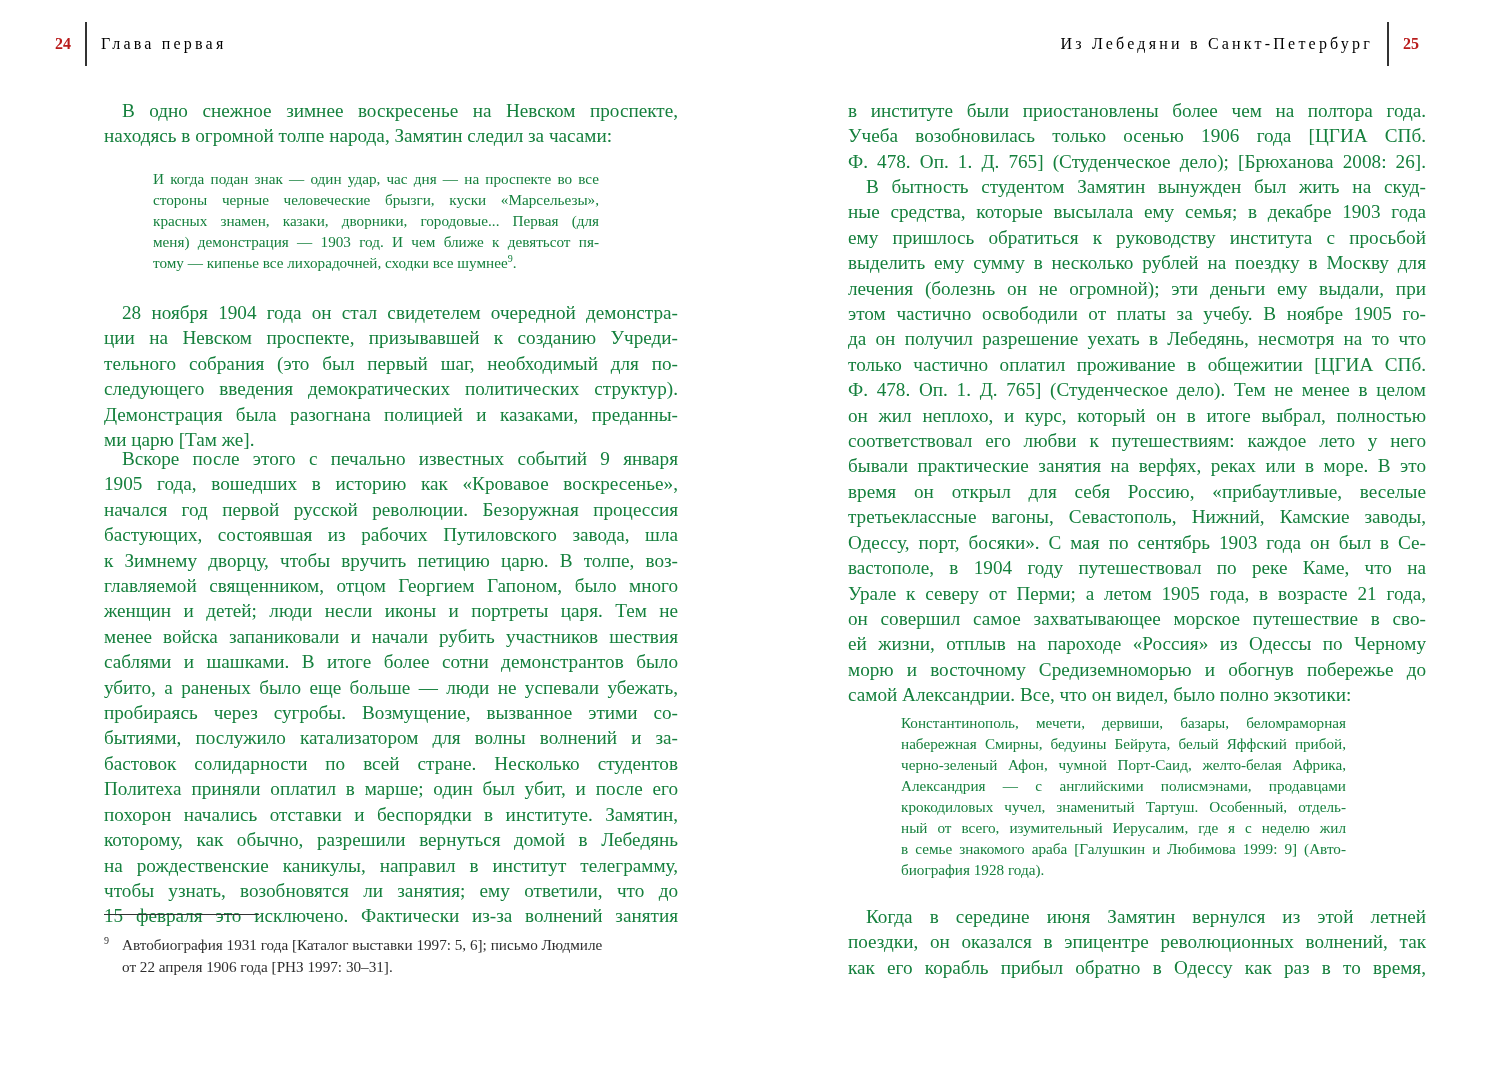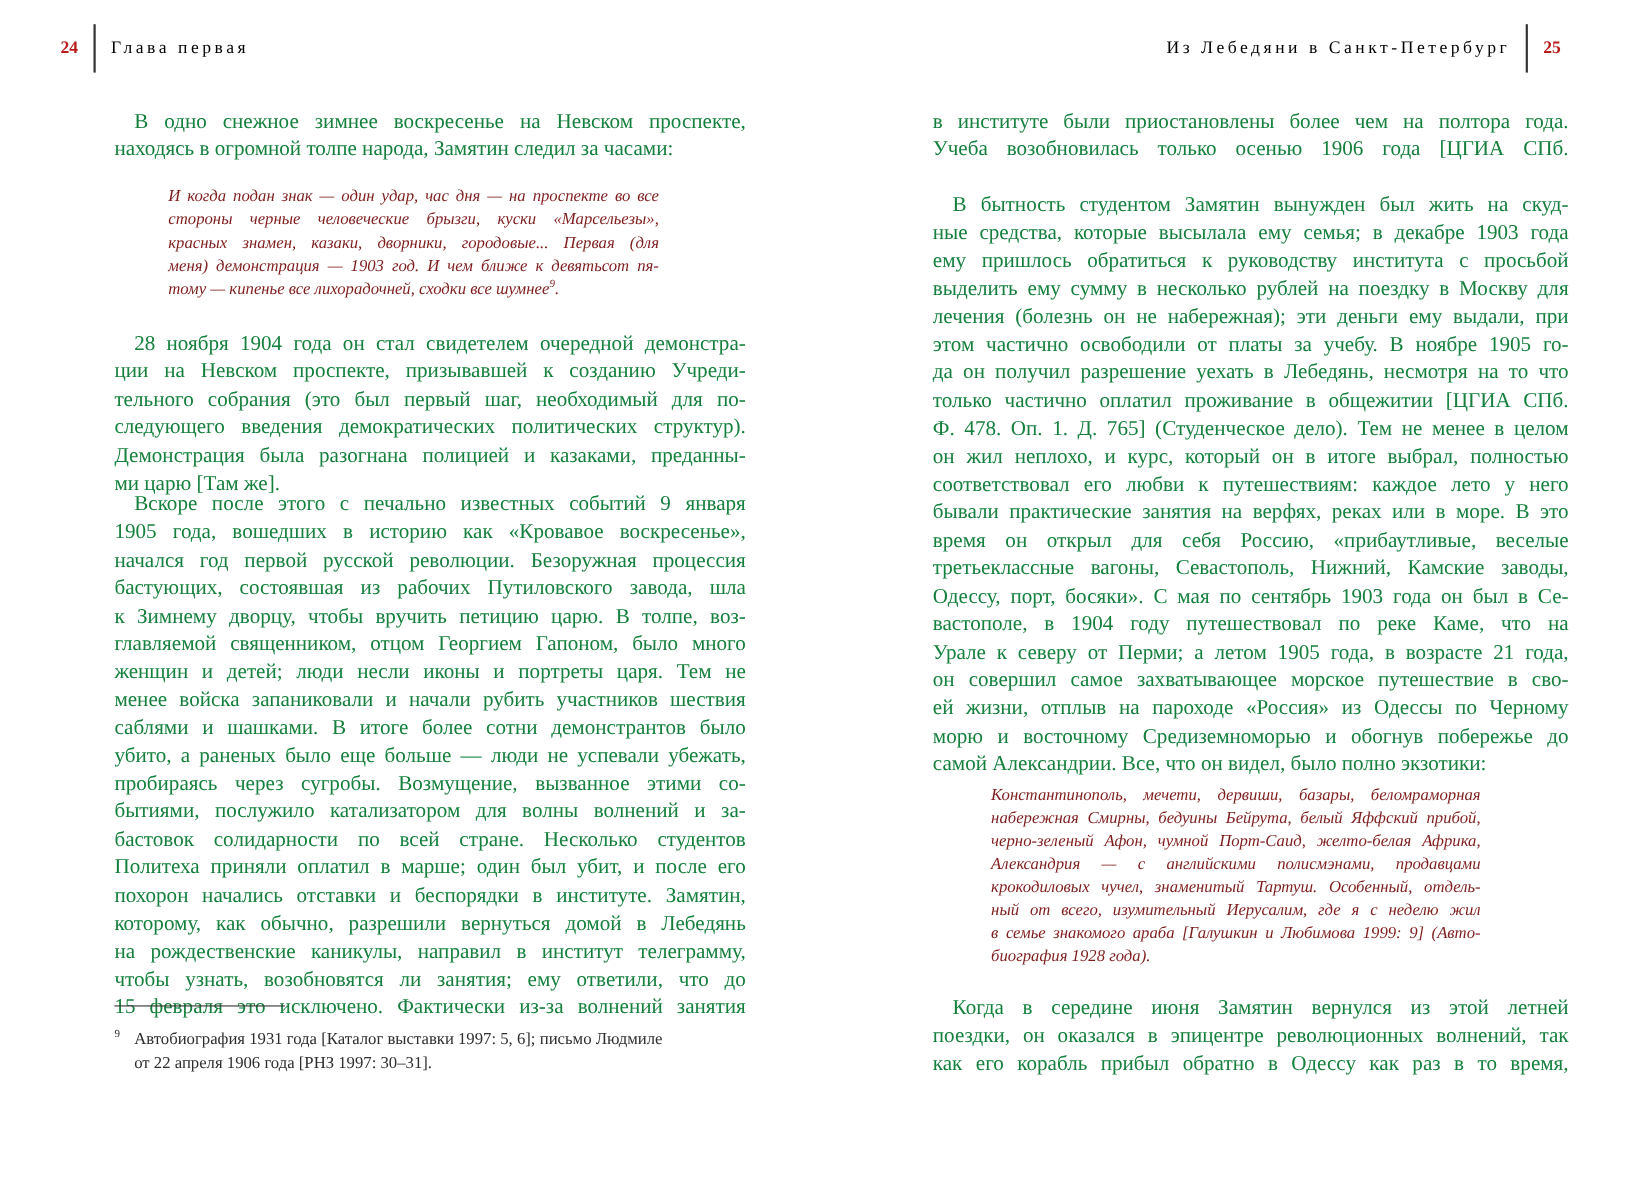--- a/index.html
+++ b/index.html
@@ -16,21 +16,21 @@
   .rh-rule { width: 2px; height: 44px; background: #333; margin: 0 14px; }
   .rh-title { font-size: 16px; letter-spacing: 3.2px; color: #000000; }
 
   .body-text { position: absolute; font-size: 19.2px; line-height: 25.4px; text-align: justify; color: #15803d; }
   .page-left .body-text { left: 104px; width: 574px; }
 
   .line { display: block; text-align: justify; text-align-last: justify; white-space: nowrap; }
   .line.last { text-align-last: left; }
   .indent { padding-left: 18px; }
 
-  .block-quote { position: absolute; font-size: 15.2px; line-height: 21px; color: #7f1d1d; font-style: italic; }
+  .block-quote { position: absolute; font-size: 15.2px; line-height: 21px; color: #15803d; }
   .bq-left { left: 153px; width: 446px; top: 168px; }
   .bq-right { left: 901px; width: 445px; top: 712px; }
 
   .footnote-rule { position: absolute; left: 104px; top: 914px; width: 155px; height: 1px; background: #333; }
   .footnote { position: absolute; left: 104px; top: 934px; width: 575px; font-size: 15.2px; line-height: 22px; color: #2e2e2e; }
   .fn-mark { position: absolute; left: 0; top: -4px; font-size: 10px; }
   .fn-text { display: block; padding-left: 18px; }
   sup { font-size: 10px; line-height: 0; }
 </style>
 </head>
@@ -99,28 +99,29 @@
   <div class="running-head">
     <span class="rh-title">Из Лебедяни в Санкт-Петербург</span>
     <span class="rh-rule"></span>
     <span class="folio">25</span>
   </div>
 </div>
 
 <div class="body-text" style="left:848px;width:578px;top:98px;">
   <span class="line">в институте были приостановлены более чем на полтора года.</span>
   <span class="line">Учеба возобновилась только осенью 1906 года [ЦГИА СПб.</span>
+  <span class="line">Ф. 478. Оп. 1. Д. 765] (Студенческое дело); [Брюханова 2008: 26].</span>
 </div>
 
 <div class="body-text" style="left:848px;width:578px;top:174px;">
   <span class="line indent">В бытность студентом Замятин вынужден был жить на скуд-</span>
   <span class="line">ные средства, которые высылала ему семья; в декабре 1903 года</span>
   <span class="line">ему пришлось обратиться к руководству института с просьбой</span>
   <span class="line">выделить ему сумму в несколько рублей на поездку в Москву для</span>
-  <span class="line">лечения (болезнь он не набережная); эти деньги ему выдали, при</span>
+  <span class="line">лечения (болезнь он не огромной); эти деньги ему выдали, при</span>
   <span class="line">этом частично освободили от платы за учебу. В ноябре 1905 го-</span>
   <span class="line">да он получил разрешение уехать в Лебедянь, несмотря на то что</span>
   <span class="line">только частично оплатил проживание в общежитии [ЦГИА СПб.</span>
   <span class="line">Ф. 478. Оп. 1. Д. 765] (Студенческое дело). Тем не менее в целом</span>
   <span class="line">он жил неплохо, и курс, который он в итоге выбрал, полностью</span>
   <span class="line">соответствовал его любви к путешествиям: каждое лето у него</span>
   <span class="line">бывали практические занятия на верфях, реках или в море. В это</span>
   <span class="line">время он открыл для себя Россию, «прибаутливые, веселые</span>
   <span class="line">третьеклассные вагоны, Севастополь, Нижний, Камские заводы,</span>
   <span class="line">Одессу, порт, босяки». С мая по сентябрь 1903 года он был в Се-</span>

